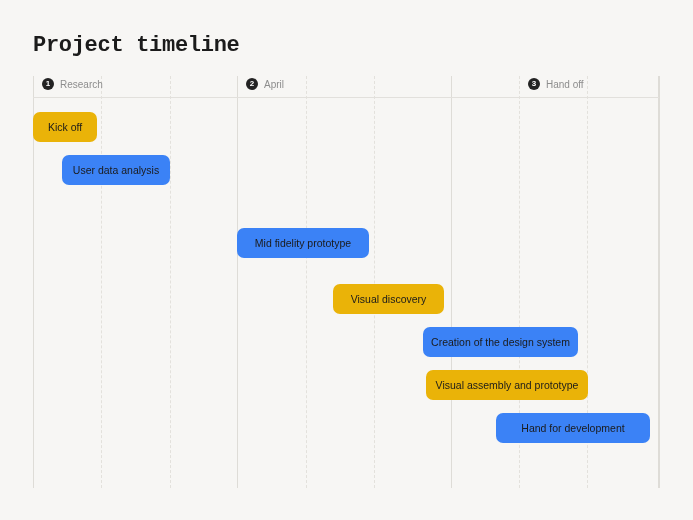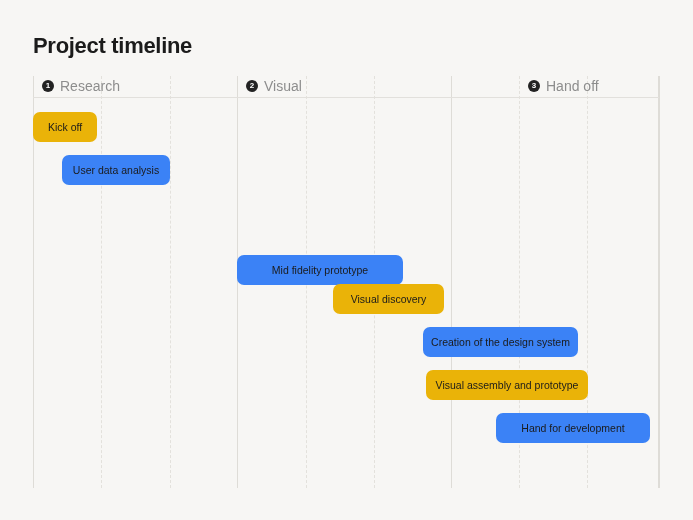--- a/index.html
+++ b/index.html
@@ -16,20 +16,21 @@
   }
 
   #page-title {
     position: absolute;
     left: 33px;
     top: 33px;
     font-size: 22px;
     font-weight: bold;
     color: #1b1b1b;
     letter-spacing: -0.3px;
+    font-family: Liberation Mono, monospace;
   }
 
   
   #chart {
     position: absolute;
     left: 33px;
     top: 76px;
     width: 626px;
     height: 412px;
   }
@@ -57,21 +58,21 @@
     background: #232323;
     color: #ffffff;
     font-size: 8px;
     font-weight: bold;
     display: flex;
     align-items: center;
     justify-content: center;
     line-height: 1;
   }
   .phase-label {
-    font-size: 14px;
+    font-size: 10px;
     color: #8d8d8d;
   }
   #header-rule {
     position: absolute;
     left: 0;
     top: 21px;
     width: 100%;
     height: 1px;
     background: #e2e0dc;
   }
@@ -166,33 +167,33 @@
       <div class="gridline week" style="left: 554px;"></div>
     </div>
 
   <div id="phase-header">
       <div class="phase-marker" style="left: 9px;">
         <span class="phase-num">1</span>
         <span class="phase-label">Research</span>
       </div>
       <div class="phase-marker" style="left: 213px;">
         <span class="phase-num">2</span>
-        <span class="phase-label">Visual</span>
+        <span class="phase-label">April</span>
       </div>
       <div class="phase-marker" style="left: 495px;">
         <span class="phase-num">3</span>
         <span class="phase-label">Hand off</span>
       </div>
     </div>
   <div id="header-rule"></div>
 
   <div id="bars">
       <div class="task-bar white" style="left: 0px; width: 64px; top: 36px;">Kick off</div>
       <div class="task-bar beige" style="left: 29px; width: 108px; top: 79px;">User data analysis</div>
-      <div class="task-bar beige" style="left: 204px; width: 166px; top: 179px;">Mid fidelity prototype</div>
+      <div class="task-bar beige" style="left: 204px; width: 132px; top: 152px;">Mid fidelity prototype</div>
       <div class="task-bar beige" style="left: 390px; width: 155px; top: 251px;">Creation of the design system</div>
       <div class="task-bar white" style="left: 300px; width: 111px; top: 208px;">Visual discovery</div>
       <div class="task-bar white" style="left: 393px; width: 162px; top: 294px;">Visual assembly and prototype</div>
       <div class="task-bar beige" style="left: 463px; width: 154px; top: 337px;">Hand for development</div>
     </div>
 
 
 </div>
 
 </body></html>

